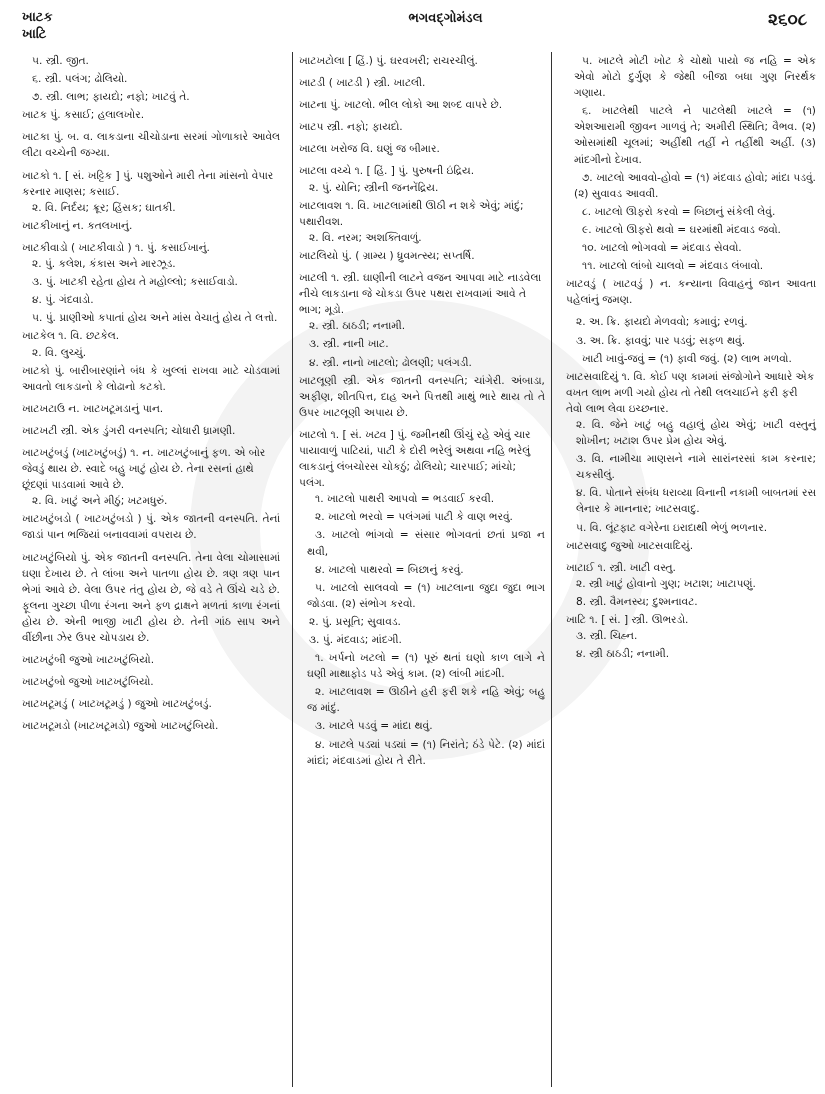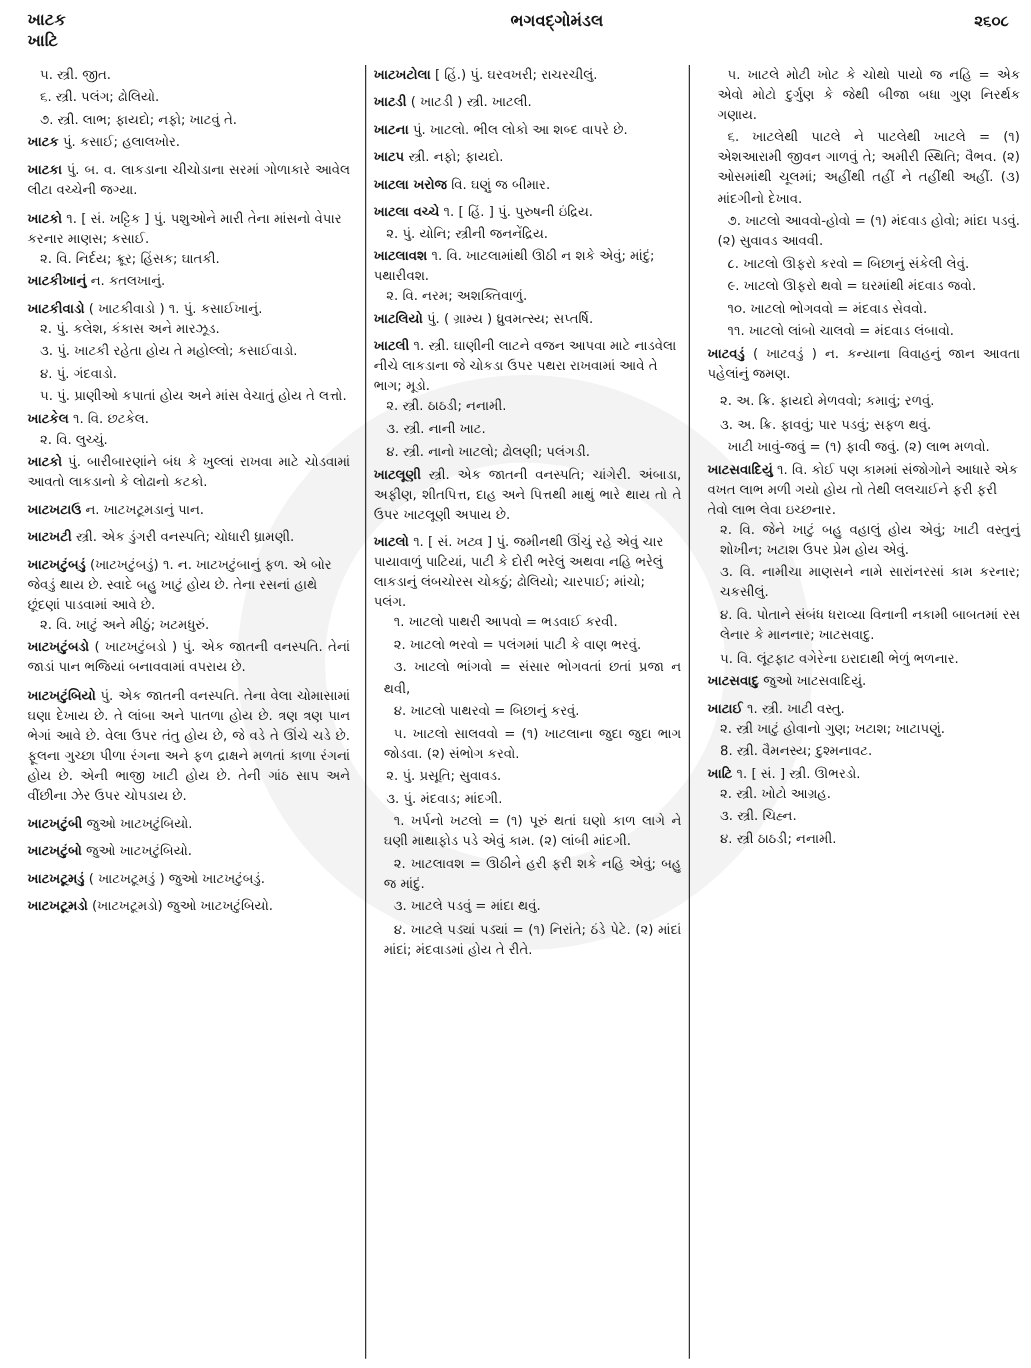--- a/index.html
+++ b/index.html
@@ -13,28 +13,28 @@
     position:absolute; left:190px; top:300px; width:460px; height:460px;
     border-radius:50%; border:70px solid #f3f3f3; box-sizing:border-box;
     z-index:0;
   }
   .page-header {
     position:absolute; top:6px; left:0; width:825px; height:40px; z-index:2;
   }
   .guide-first { position:absolute; left:22px; top:3px; font-size:13px; font-weight:bold; }
   .guide-last { position:absolute; left:22px; top:20px; font-size:13px; font-weight:bold; }
   .running-title { position:absolute; left:0; width:825px; text-align:center; top:4px; font-size:13px; font-weight:bold;padding-left:33px; }
-  .page-number { position:absolute; right:18px; top:4px; font-size:12px; font-weight:bold;font-family:Liberation Serif, serif; }
+  .page-number { position:absolute; right:18px; top:4px; font-size:17px; font-weight:bold;font-family:Liberation Serif, serif; }
   .columns { position:absolute; top:52px; left:0; width:825px; height:1040px; z-index:1;padding-left:44px; }
   .col { position:absolute; top:0; font-size:10.6px; line-height:16.1px; }
   .col-1 { left:22px; width:258px; }
   .col-2 { left:292px; width:260px; border-left:1px solid #333; border-right:1px solid #333; padding:0 6px; height:1035px; box-sizing:border-box; }
   .col-3 { left:566px; width:250px; }
   .entry { margin:0 0 6px 0; text-align:justify; }
-  .hw { font-weight:bold; }
+  .hw { font-weight:normal; }
   .sense { margin:0 0 2px 10px; text-align:justify; }
   .idiom { margin:0 0 2px 8px; text-indent:8px; text-align:justify; }
 </style>
 </head>
 <body>
 
 <div class="watermark"></div>
 
 <div class="page-header">
   <div class="guide-first">ખાટક</div>
@@ -120,17 +120,16 @@
     <div><span class="hw">ખાટસવાદિયું</span><span> ૧. વિ. કોઈ પણ કામમાં સંજોગોને આધારે એક વખત લાભ મળી ગયો હોય તો તેથી લલચાઈને ફરી ફરી તેવો લાભ લેવા ઇચ્છનાર.</span></div>
     <div class="sense">૨. વિ. જેને ખાટું બહુ વહાલું હોય એવું; ખાટી વસ્તુનું શોખીન; ખટાશ ઉપર પ્રેમ હોય એવું.</div>
     <div class="sense">૩. વિ. નામીચા માણસને નામે સારાંનરસાં કામ કરનાર; ચકસીલું.</div>
     <div class="sense">૪. વિ. પોતાને સંબંધ ધરાવ્યા વિનાની નકામી બાબતમાં રસ લેનાર કે માનનાર; ખાટસવાદુ.</div>
     <div class="sense">૫. વિ. લૂંટફાટ વગેરેના ઇરાદાથી ભેળું ભળનાર.</div>
     <div class="entry"><span class="hw">ખાટસવાદુ</span><span> જુઓ ખાટસવાદિયું.</span></div>
     <div><span class="hw">ખાટાઈ</span><span> ૧. સ્ત્રી. ખાટી વસ્તુ.</span></div>
     <div class="sense">૨. સ્ત્રી ખાટું હોવાનો ગુણ; ખટાશ; ખાટાપણું.</div>
     <div class="sense entry">8. સ્ત્રી. વૈમનસ્ય; દુશ્મનાવટ.</div>
     <div><span class="hw">ખાટિ</span><span> ૧. [ સં. ] સ્ત્રી. ઊભરડો.</span></div>
-    <div class="sense">૨. સ્ત્રી. ખોટો આગ્રહ.</div>
     <div class="sense">૩. સ્ત્રી. ચિહ્ન.</div>
     <div class="sense">૪. સ્ત્રી ઠાઠડી; નનામી.</div>
   </div>
 </div>
 
 </body></html>

